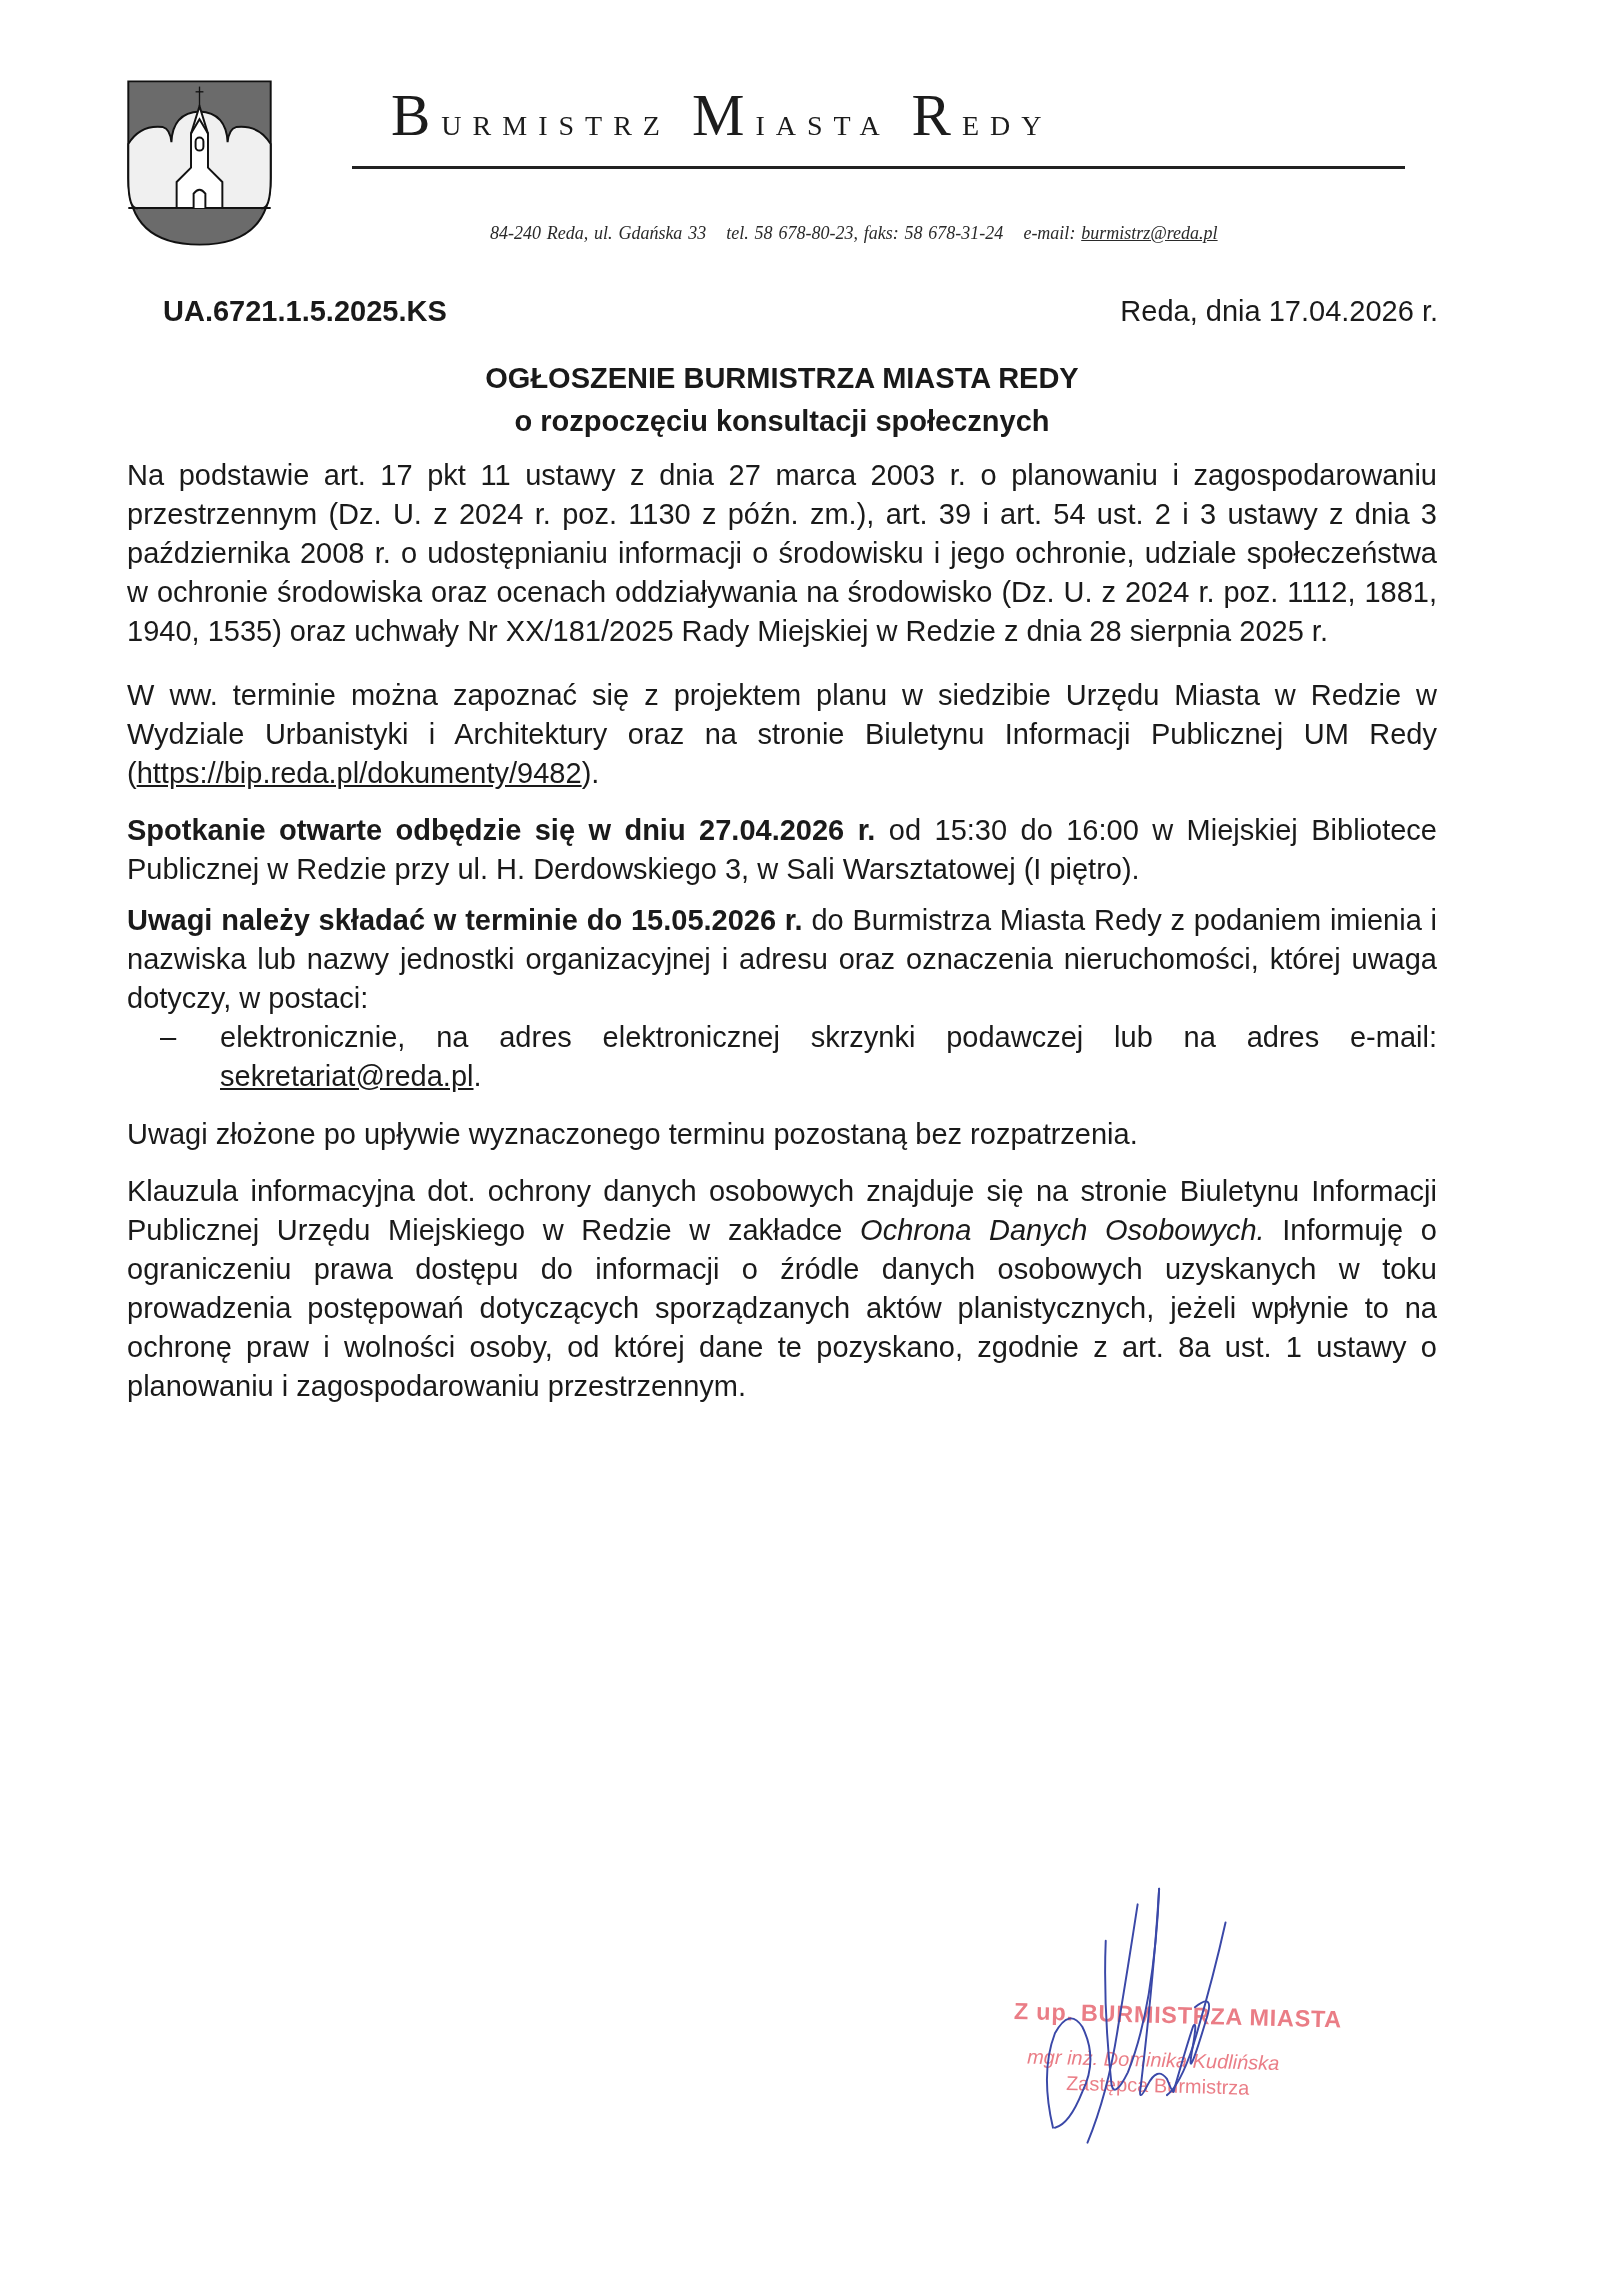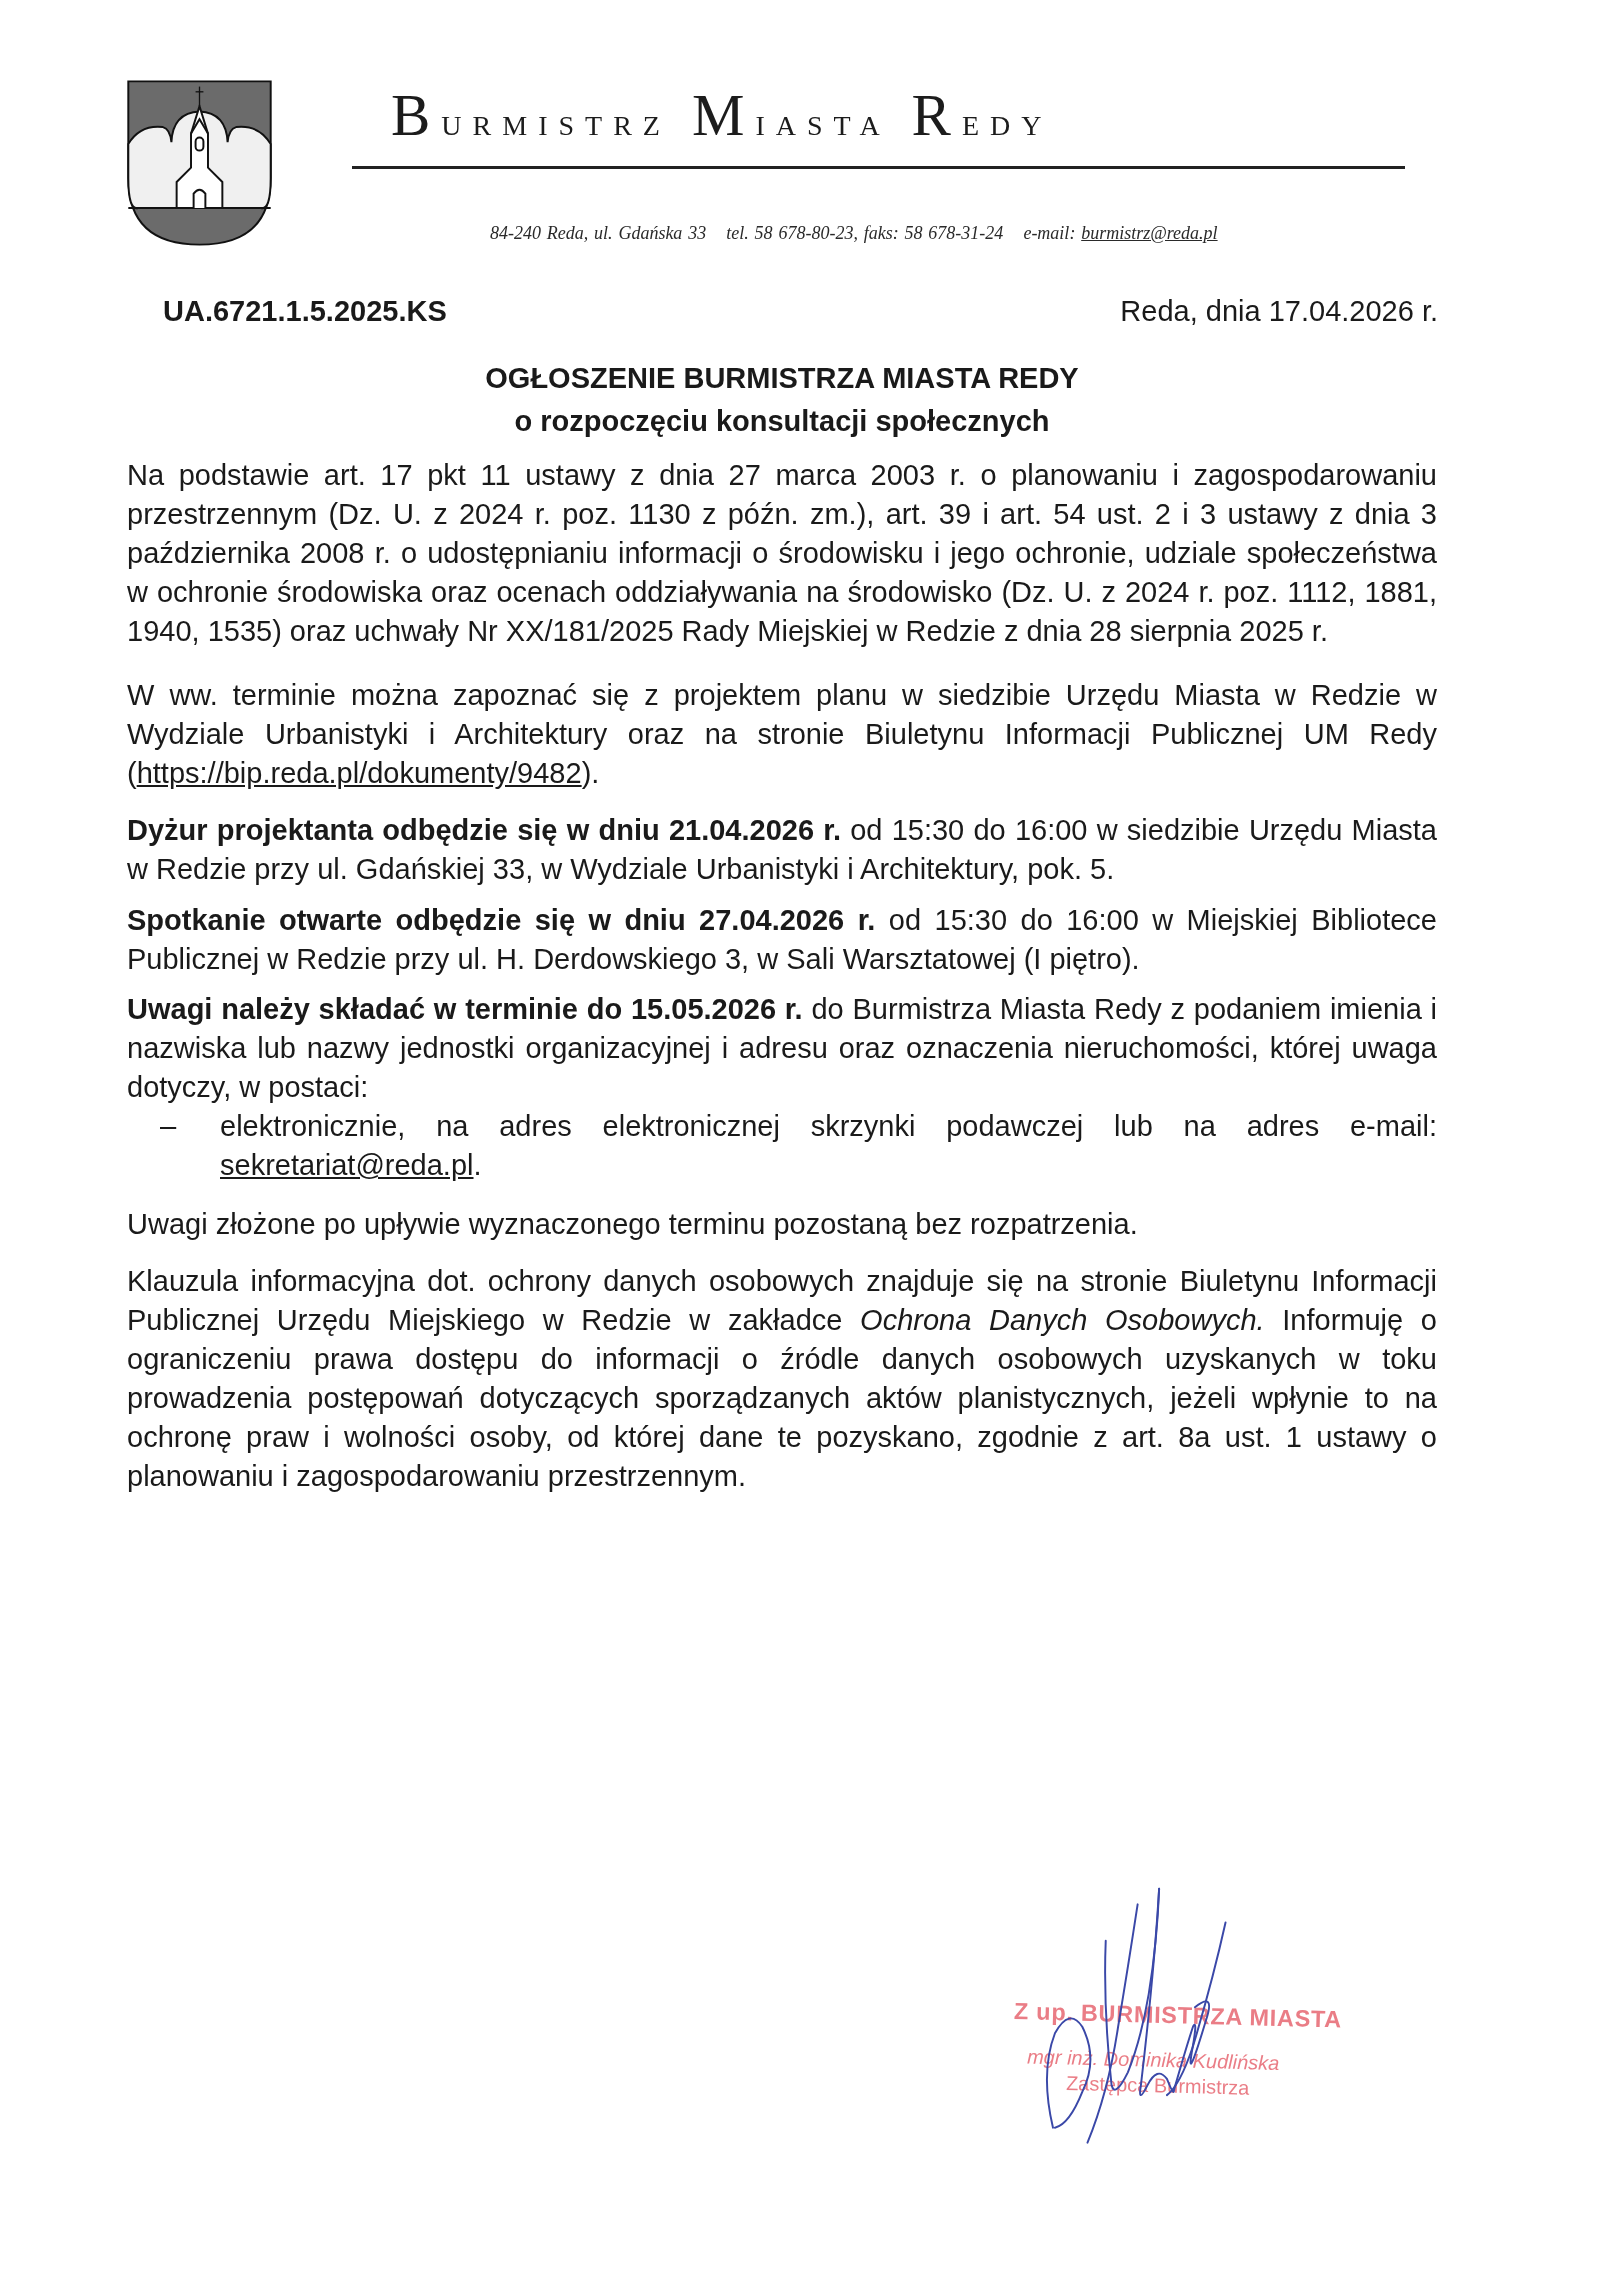--- a/index.html
+++ b/index.html
@@ -84,21 +84,20 @@
   <div>o rozpoczęciu konsultacji społecznych</div>
 </div>
 
 <div class="body">
   <p class="p-legal">Na podstawie art. 17 pkt 11 ustawy z dnia 27 marca 2003 r. o planowaniu i zagospodarowaniu przestrzennym (Dz. U. z 2024 r. poz. 1130 z późn. zm.), art. 39 i art. 54 ust. 2 i 3 ustawy z dnia 3 października 2008 r. o udostępnianiu informacji o środowisku i jego ochronie, udziale społeczeństwa w ochronie środowiska oraz ocenach oddziaływania na środowisko (Dz. U. z 2024 r. poz. 1112, 1881, 1940, 1535) oraz uchwały Nr XX/181/2025 Rady Miejskiej w Redzie z dnia 28 sierpnia 2025 r.</p>
 
 
 
   <p class="p-view"><span>W ww. terminie można zapoznać się z projektem planu w siedzibie Urzędu Miasta w Redzie w Wydziale Urbanistyki i Architektury oraz na stronie Biuletynu Informacji Publicznej UM Redy (</span><span class="link">https://bip.reda.pl/dokumenty/9482</span><span>).</span></p>
 
-  <p class="p-duty"><span class="b">Dyżur projektanta odbędzie się w dniu 21.04.2026 r.</span><span> od 15:30 do 16:00 w siedzibie Urzędu Miasta w Redzie przy ul. Gdańskiej 33, w Wydziale Urbanistyki i Architektury, pok. 5.</span></p>
 
   <p class="p-meeting"><span class="b">Spotkanie otwarte odbędzie się w dniu 27.04.2026 r.</span><span> od 15:30 do 16:00 w Miejskiej Bibliotece Publicznej w Redzie przy ul. H. Derdowskiego 3, w Sali Warsztatowej (I piętro).</span></p>
 
   <p class="p-remarks"><span class="b">Uwagi należy składać w terminie do 15.05.2026 r.</span><span> do Burmistrza Miasta Redy z podaniem imienia i nazwiska lub nazwy jednostki organizacyjnej i adresu oraz oznaczenia nieruchomości, której uwaga dotyczy, w postaci:</span></p>
 
   <ul class="list">
     <li><span class="dash">–</span></li>
     <li><span class="dash">–</span><span>elektronicznie, na adres elektronicznej skrzynki podawczej lub na adres e-mail: </span><span class="link">sekretariat@reda.pl</span><span>.</span></li>
   </ul>
 

